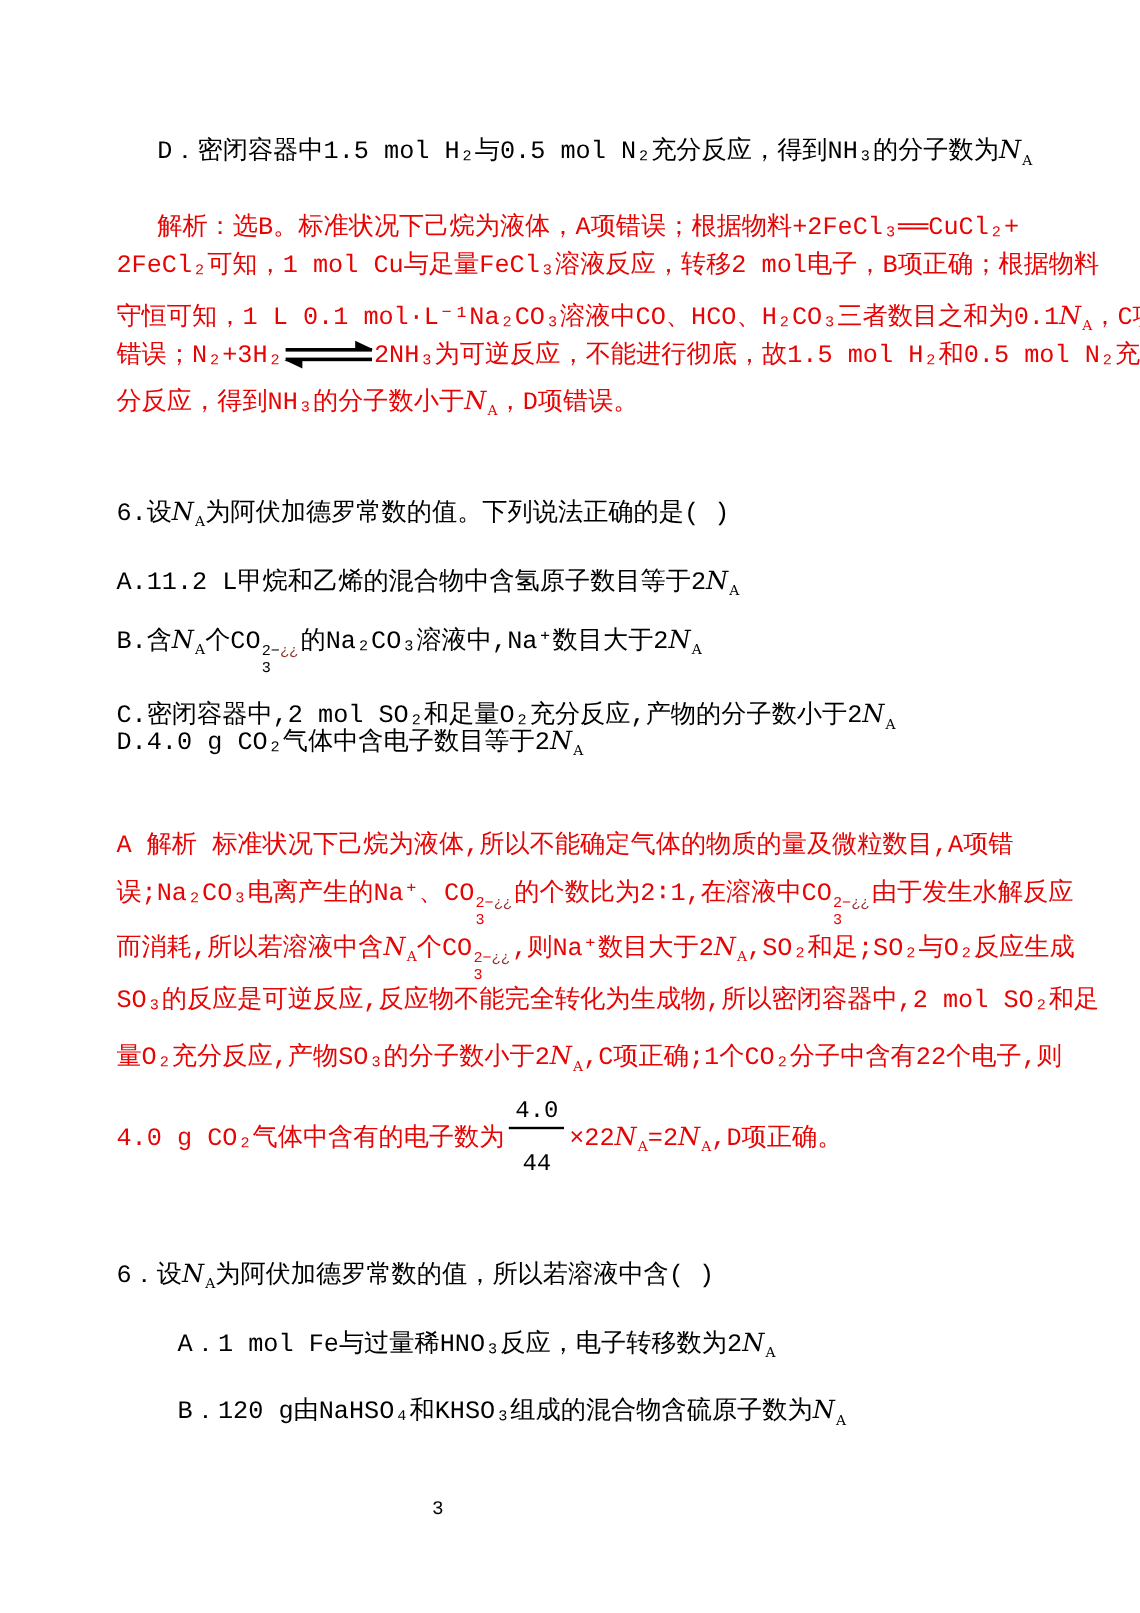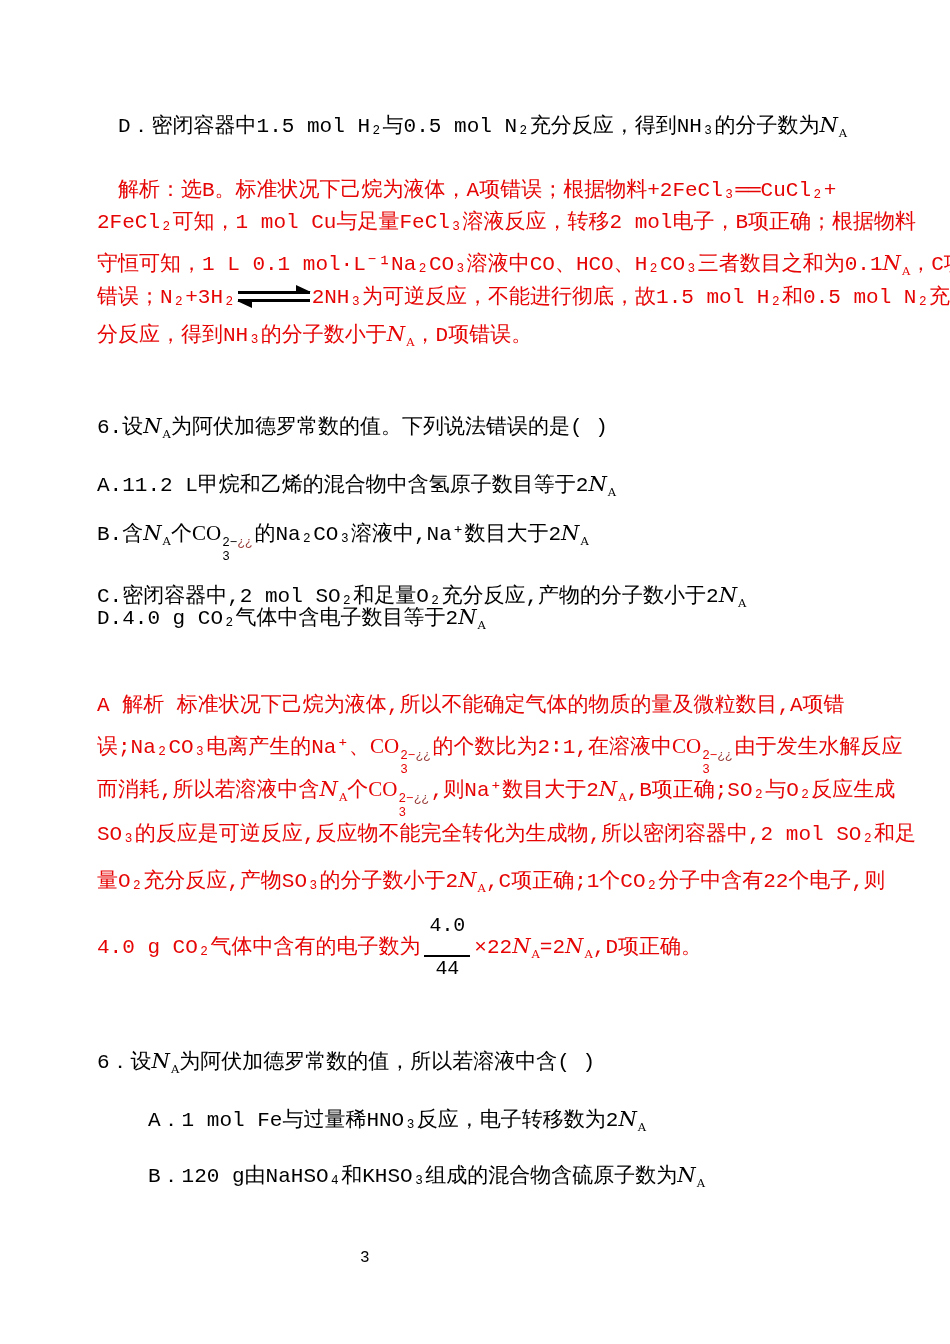--- a/index.html
+++ b/index.html
@@ -12,40 +12,40 @@
     font-size:21px;
     color:#000;
     overflow:hidden;
   }
   .tline{
     position:absolute;
     left:97px;
     white-space:nowrap;
     line-height:1.25;
   }
-  .indent1{left:118px;}
+  .indent1{left:131px;}
   .opt-indent{left:148px;}
   .red{color:#e60505;}
   
   .na i{font-family:"DejaVu Serif","Liberation Serif",serif;font-style:italic;padding-right:1px;}
   .na sub{font-family:"DejaVu Serif","Liberation Serif",serif;font-size:0.55em;line-height:0;}
   
-  .chem .cb{font-family:Liberation Serif, serif;}
+  .chem .cb{font-family:Liberation Mono, monospace;}
   .chem .cs{
     display:inline-flex;flex-direction:column;align-items:flex-start;
     font-size:0.6em;line-height:1.05;vertical-align:-0.5em;margin-left:1px;margin-right:2px;
   }
   .qq{color:#953734;}
   
   .frac{
     display:inline-block;text-align:center;vertical-align:middle;
     color:#000;line-height:1.15;margin:0 4px;font-size:0.95em;
   }
-  .frac .fn{display:block;border-bottom:2px solid #000;padding:0 5px 17px;}
-  .frac .fd{display:block;padding-top:1px;}
+  .frac .fn{display:block;border-bottom:2px solid #000;padding:0 5px 1px;}
+  .frac .fd{display:block;padding-top:18px;}
   
   .eqarrow{display:inline-block;position:relative;width:72px;height:18px;vertical-align:-3px;margin:0 2px;}
   .eqarrow .ah{position:absolute;left:0;width:100%;height:0;border-top:3px solid #000;}
   .eqarrow .at{top:3px;}
   .eqarrow .ab{top:11px;}
   .eqarrow .at::after{
     content:"";position:absolute;right:-1px;top:-9px;width:0;height:0;
     border-left:15px solid #000;border-top:7px solid transparent;
   }
   .eqarrow .ab::after{
@@ -60,41 +60,41 @@
 <div class="page">
 
   <div class="tline indent1" style="top:112px"><span class="t">D．密闭容器中1.5 mol H₂与0.5 mol N₂充分反应，得到NH₃的分子数为</span><span class="na"><i>N</i><sub>A</sub></span></div>
 
   <div class="tline red indent1" style="top:178px"><span class="t">解析：选B。标准状况下己烷为液体，A项错误；根据物料+2FeCl₃══CuCl₂+</span></div>
   <div class="tline red" style="top:210px"><span class="t">2FeCl₂可知，1 mol Cu与足量FeCl₃溶液反应，转移2 mol电子，B项正确；根据物料</span></div>
   <div class="tline red" style="top:250px"><span class="t">守恒可知，1 L 0.1 mol·L⁻¹Na₂CO₃溶液中CO、HCO、H₂CO₃三者数目之和为0.1</span><span class="na"><i>N</i><sub>A</sub></span><span class="t">，C项</span></div>
   <div class="tline red" style="top:285px"><span class="t">错误；N₂+3H₂</span><span class="eqarrow"><span class="ah at"></span><span class="ah ab"></span></span><span class="t">2NH₃为可逆反应，不能进行彻底，故1.5 mol H₂和0.5 mol N₂充</span></div>
   <div class="tline red" style="top:321px"><span class="t">分反应，得到NH₃的分子数小于</span><span class="na"><i>N</i><sub>A</sub></span><span class="t">，D项错误。</span></div>
 
-  <div class="tline" style="top:413px"><span class="t">6.设</span><span class="na"><i>N</i><sub>A</sub></span><span class="t">为阿伏加德罗常数的值。下列说法错误的是(    )</span></div>
+  <div class="tline" style="top:413px"><span class="t">6.设</span><span class="na"><i>N</i><sub>A</sub></span><span class="t">为阿伏加德罗常数的值。下列说法正确的是(    )</span></div>
   <div class="tline" style="top:471px"><span class="t">A.11.2 L甲烷和乙烯的混合物中含氢原子数目等于2</span><span class="na"><i>N</i><sub>A</sub></span></div>
   <div class="tline" style="top:520px"><span class="t">B.含</span><span class="na"><i>N</i><sub>A</sub></span><span class="t">个</span><span class="chem"><span class="cb">CO</span><span class="cs">
           <span class="csup">2−<span class="qq">¿¿</span></span>
           <span class="csub">3</span>
         </span></span><span class="t">的Na₂CO₃溶液中,Na⁺数目大于2</span><span class="na"><i>N</i><sub>A</sub></span></div>
   <div class="tline" style="top:582px"><span class="t">C.密闭容器中,2 mol SO₂和足量O₂充分反应,产物的分子数小于2</span><span class="na"><i>N</i><sub>A</sub></span></div>
   <div class="tline" style="top:604px"><span class="t">D.4.0 g CO₂气体中含电子数目等于2</span><span class="na"><i>N</i><sub>A</sub></span></div>
 
   <div class="tline red" style="top:693px"><span class="t">A  解析 标准状况下己烷为液体,所以不能确定气体的物质的量及微粒数目,A项错</span></div>
   <div class="tline red" style="top:733px"><span class="t">误;Na₂CO₃电离产生的Na⁺、</span><span class="chem"><span class="cb">CO</span><span class="cs">
           <span class="csup">2−<span class="qq">¿¿</span></span>
           <span class="csub">3</span>
         </span></span><span class="t">的个数比为2∶1,在溶液中</span><span class="chem"><span class="cb">CO</span><span class="cs">
           <span class="csup">2−<span class="qq">¿¿</span></span>
           <span class="csub">3</span>
         </span></span><span class="t">由于发生水解反应</span></div>
   <div class="tline red" style="top:776px"><span class="t">而消耗,所以若溶液中含</span><span class="na"><i>N</i><sub>A</sub></span><span class="t">个</span><span class="chem"><span class="cb">CO</span><span class="cs">
           <span class="csup">2−<span class="qq">¿¿</span></span>
           <span class="csub">3</span>
-        </span></span><span class="t">,则Na⁺数目大于2</span><span class="na"><i>N</i><sub>A</sub></span><span class="t">,B项正确;SO₂与O₂反应生成</span></div>
+        </span></span><span class="t">,则Na⁺数目大于2</span><span class="na"><i>N</i><sub>A</sub></span><span class="t">,SO₂和足;SO₂与O₂反应生成</span></div>
   <div class="tline red" style="top:822px"><span class="t">SO₃的反应是可逆反应,反应物不能完全转化为生成物,所以密闭容器中,2 mol SO₂和足</span></div>
   <div class="tline red" style="top:867px"><span class="t">量O₂充分反应,产物SO₃的分子数小于2</span><span class="na"><i>N</i><sub>A</sub></span><span class="t">,C项正确;1个CO₂分子中含有22个电子,则</span></div>
   <div class="tline red" style="top:915px"><span class="t">4.0 g CO₂气体中含有的电子数为</span><span class="frac"><span class="fn">4.0</span><span class="fd">44</span></span><span class="t">×22</span><span class="na"><i>N</i><sub>A</sub></span><span class="t">=2</span><span class="na"><i>N</i><sub>A</sub></span><span class="t">,D项正确。</span></div>
 
   <div class="tline" style="top:1048px"><span class="t">6．设</span><span class="na"><i>N</i><sub>A</sub></span><span class="t">为阿伏加德罗常数的值，所以若溶液中含(    )</span></div>
   <div class="tline opt-indent" style="top:1106px"><span class="t">A．1 mol Fe与过量稀HNO₃反应，电子转移数为2</span><span class="na"><i>N</i><sub>A</sub></span></div>
   <div class="tline opt-indent" style="top:1162px"><span class="t">B．120 g由NaHSO₄和KHSO₃组成的混合物含硫原子数为</span><span class="na"><i>N</i><sub>A</sub></span></div>
 
   <div class="tline footer" style="top:1248px">3</div>
 

